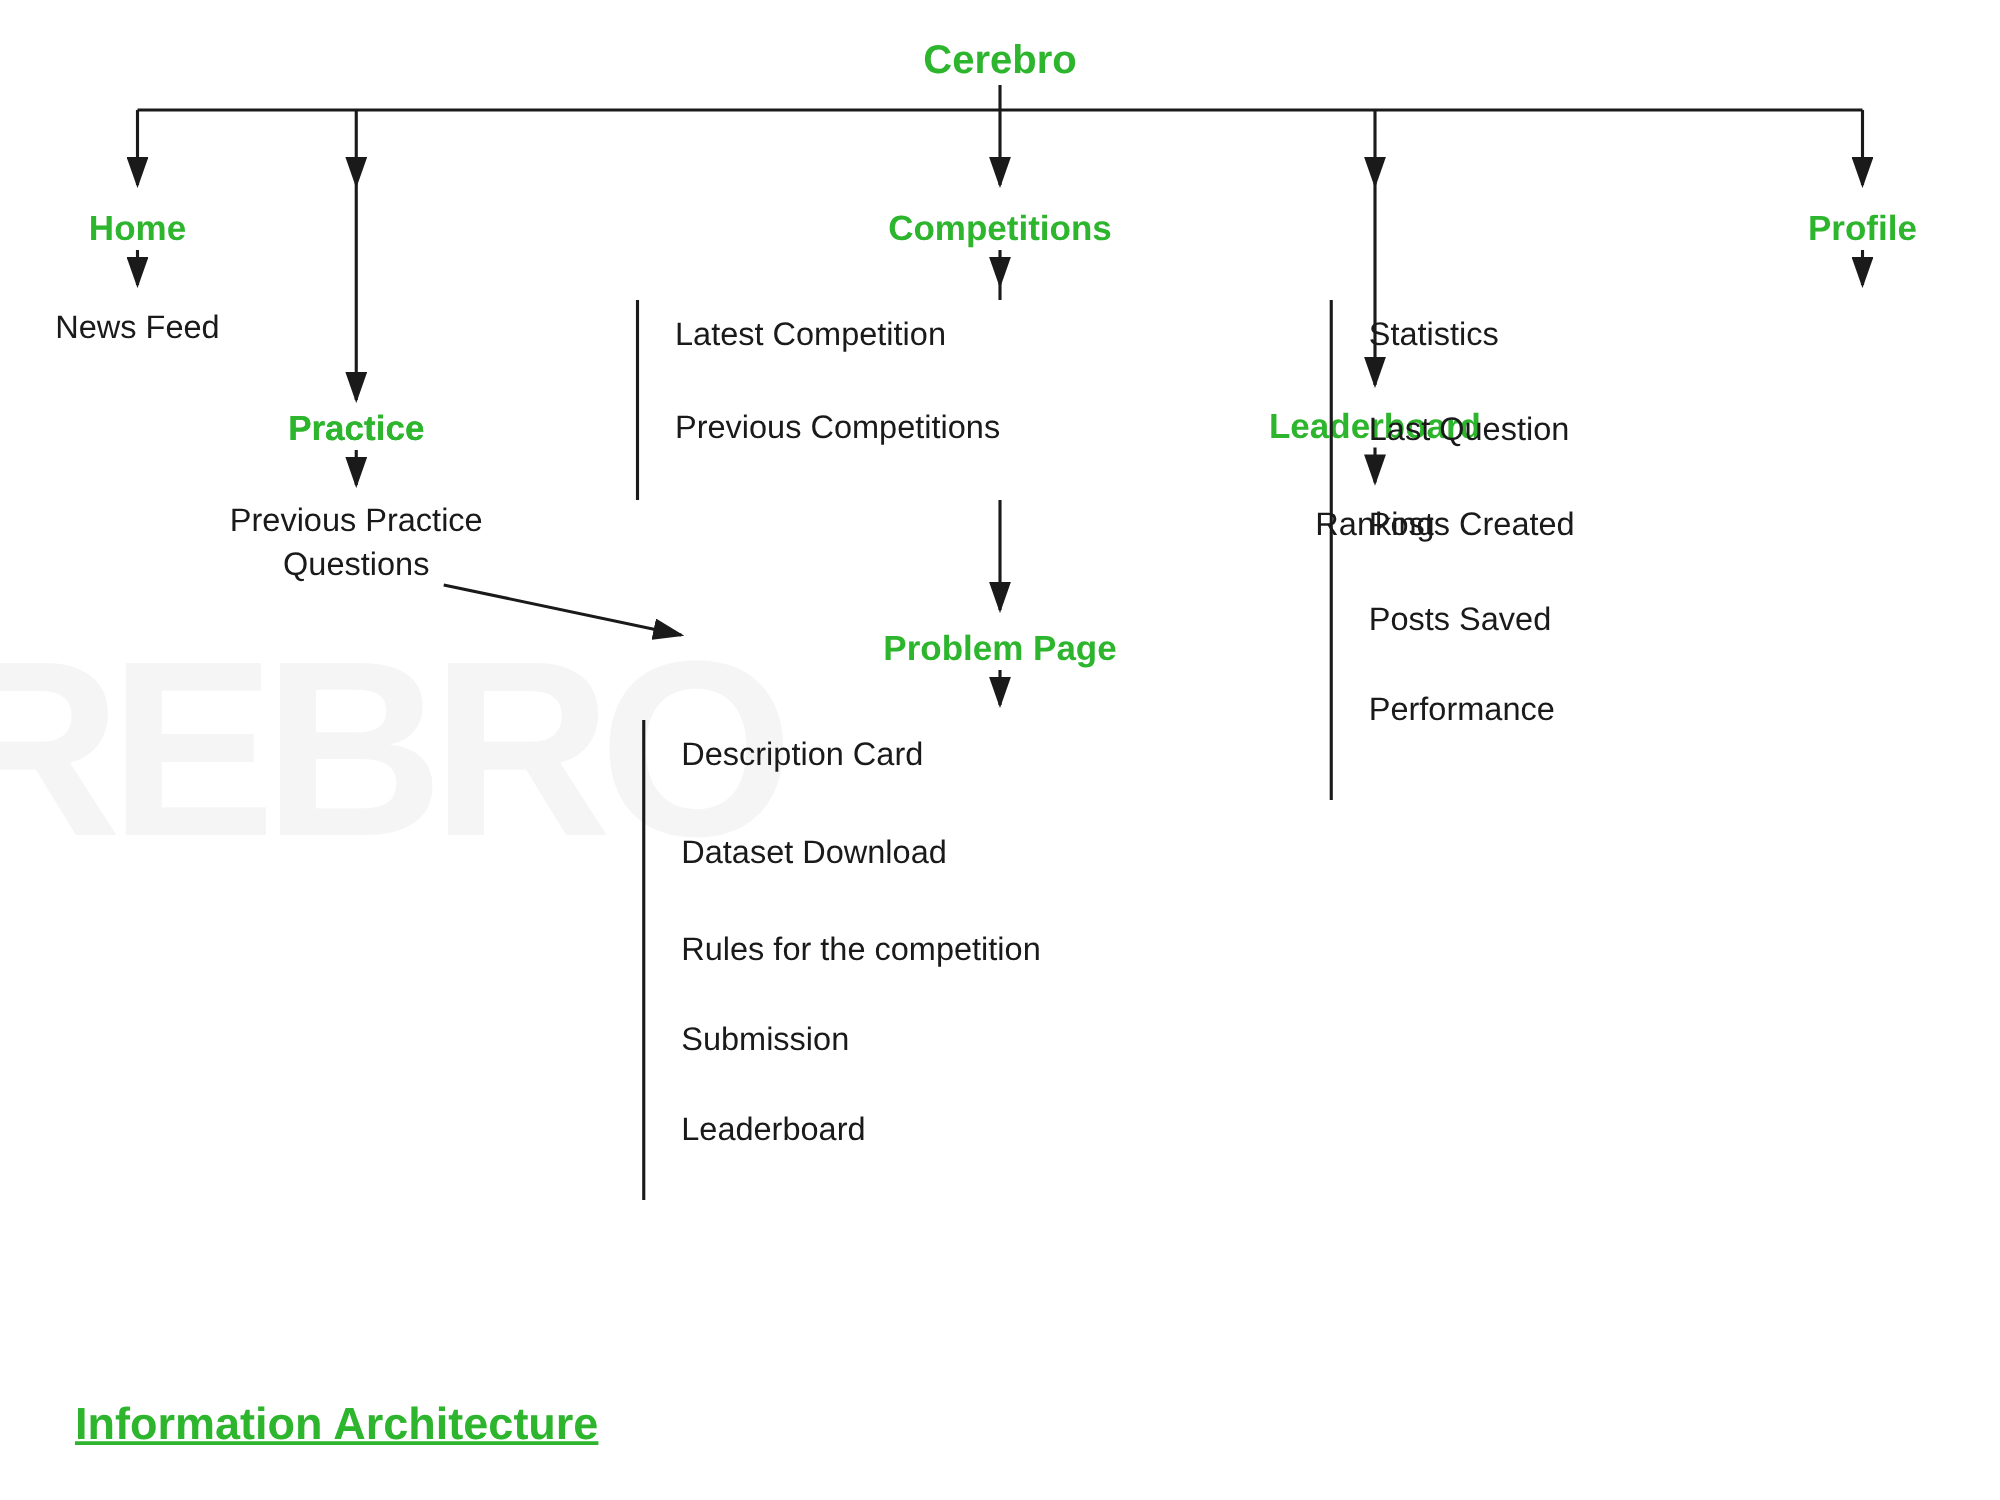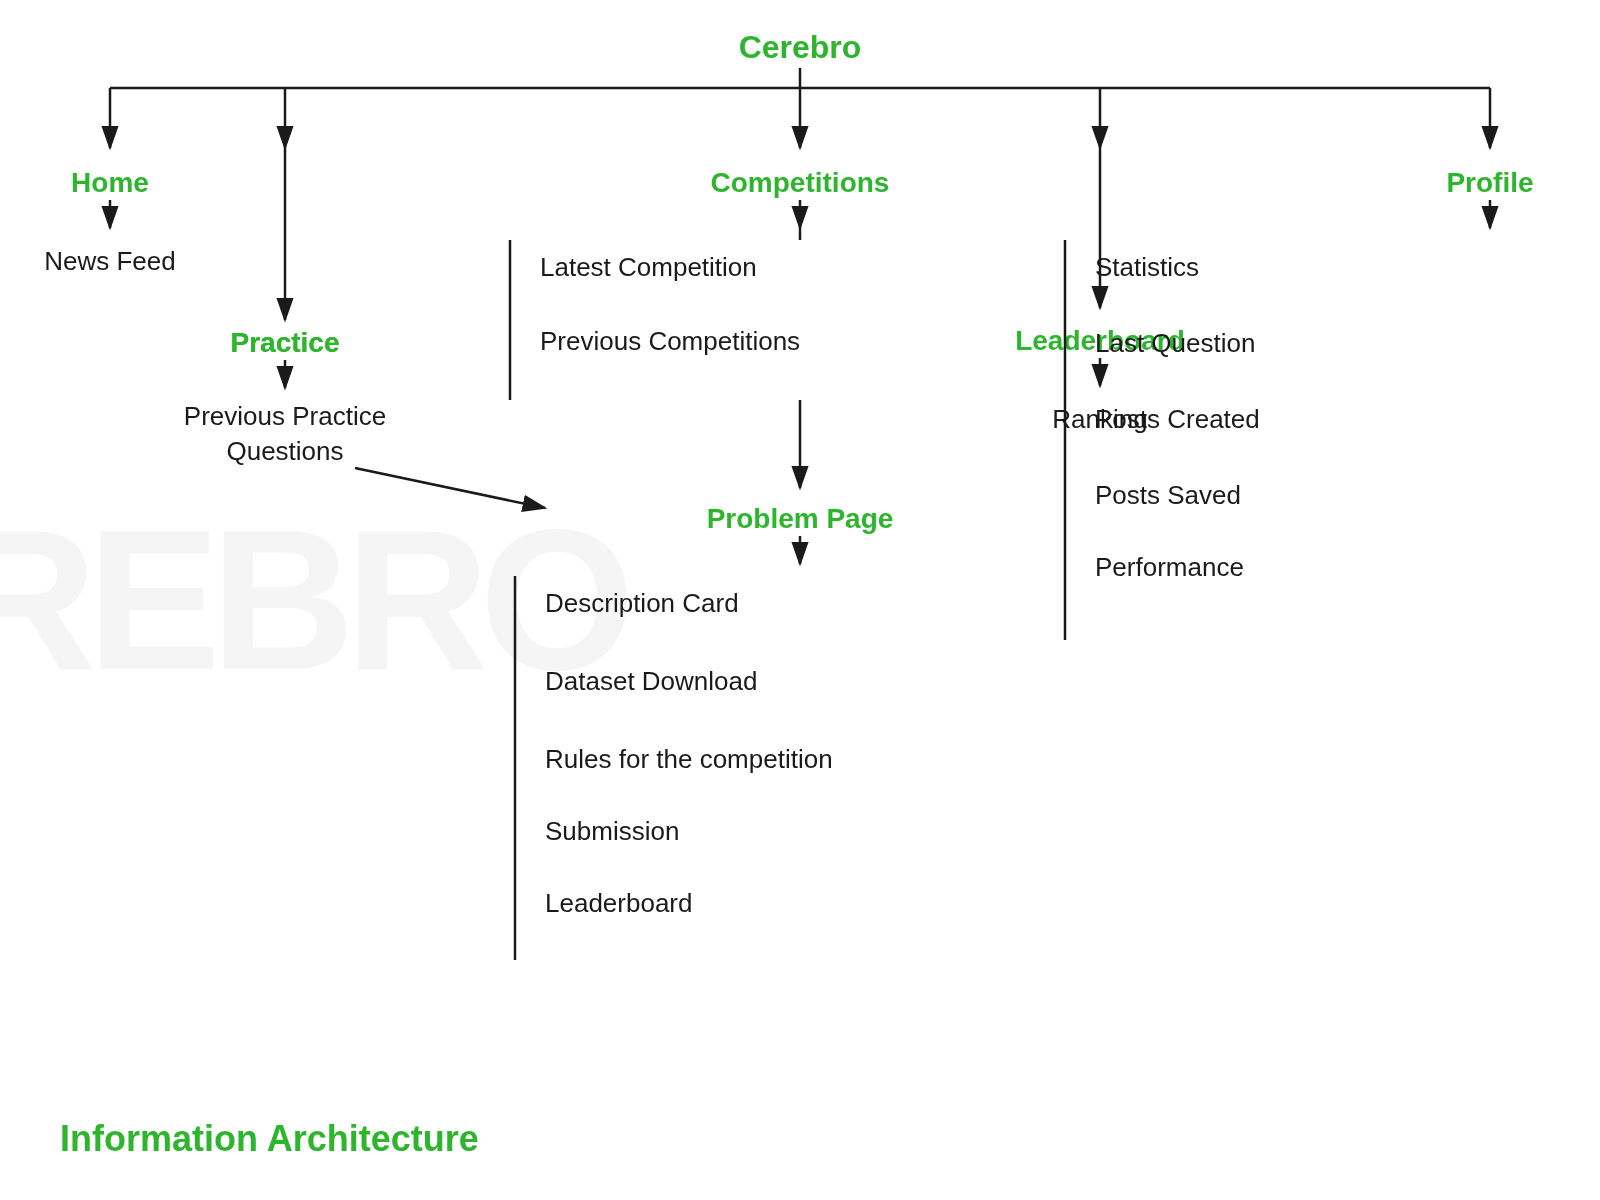--- a/index.html
+++ b/index.html
@@ -49,20 +49,21 @@
     }
 
     .bottom-label {
       position: absolute;
       bottom: 40px;
       left: 60px;
       font-size: 36px;
       font-weight: 800;
       color: #2db52d;
       z-index: 2;
+      text-decoration: underline;
     }
 
     .green { fill: #2db52d; }
     .black { fill: #1a1a1a; }
     .line { stroke: #1a1a1a; stroke-width: 2.5; fill: none; }
     .arrow-head { fill: #1a1a1a; }
 
     text {
       font-family: 'Segoe UI', Arial, sans-serif;
     }

